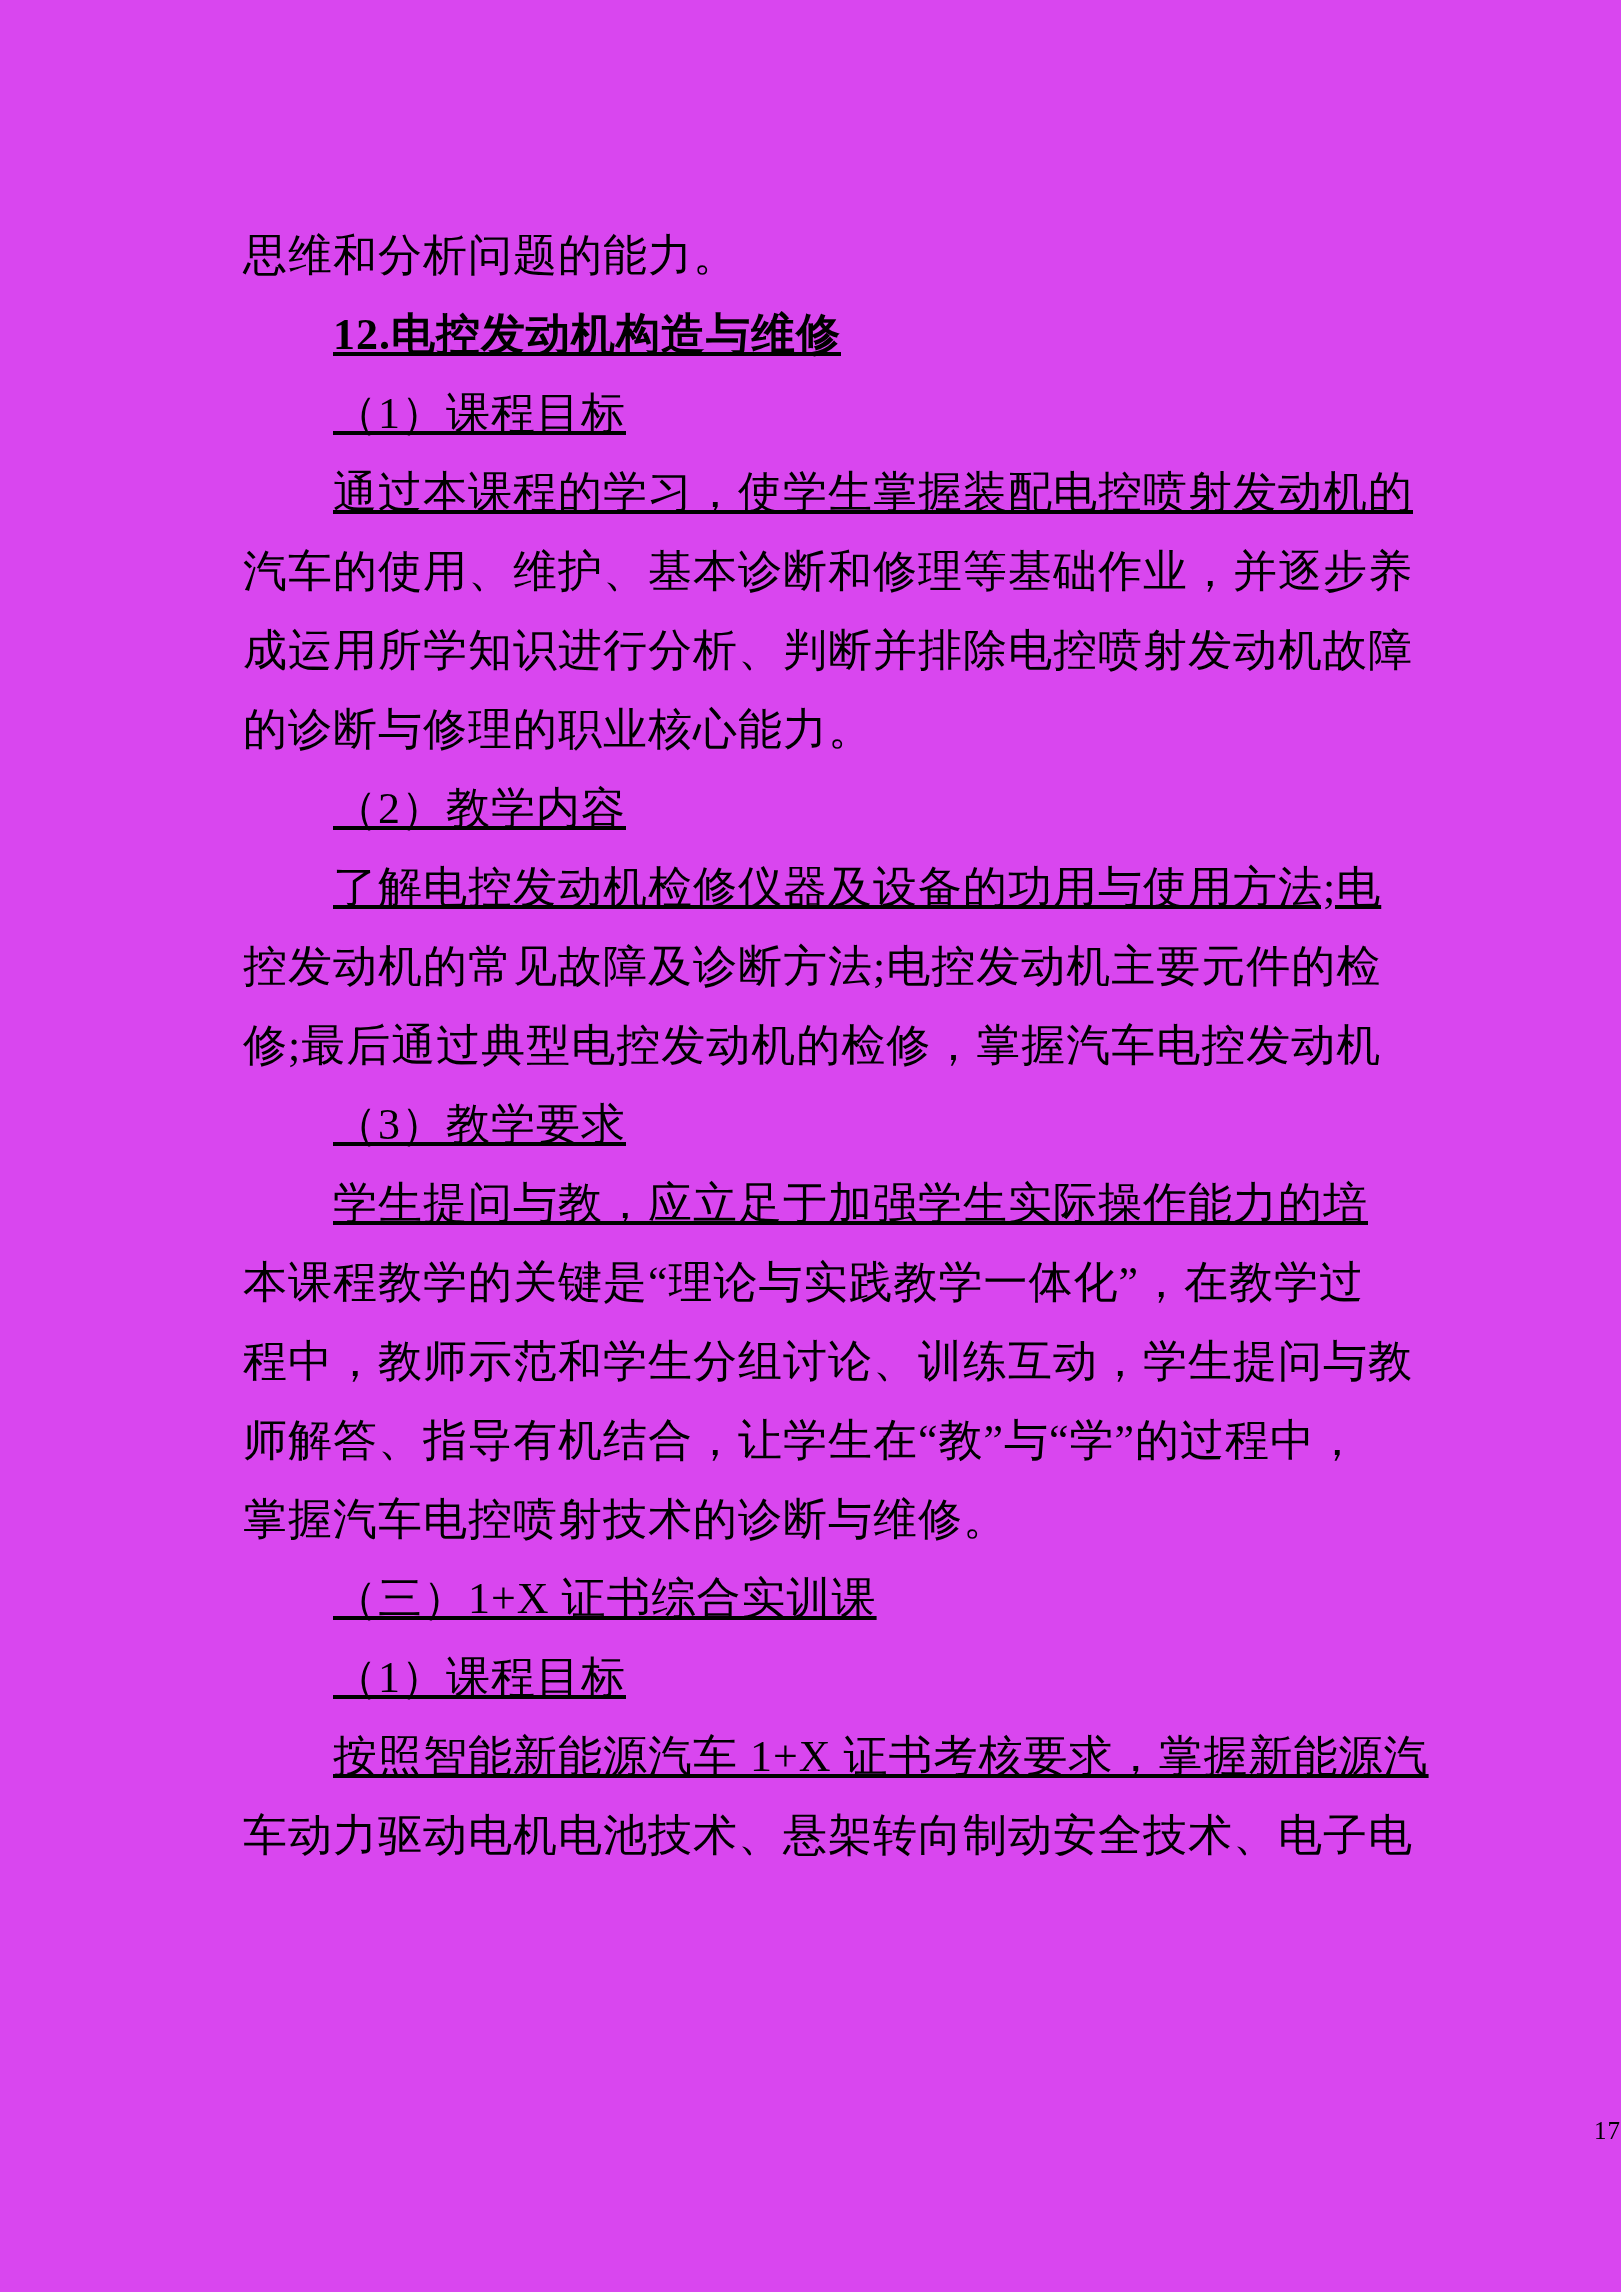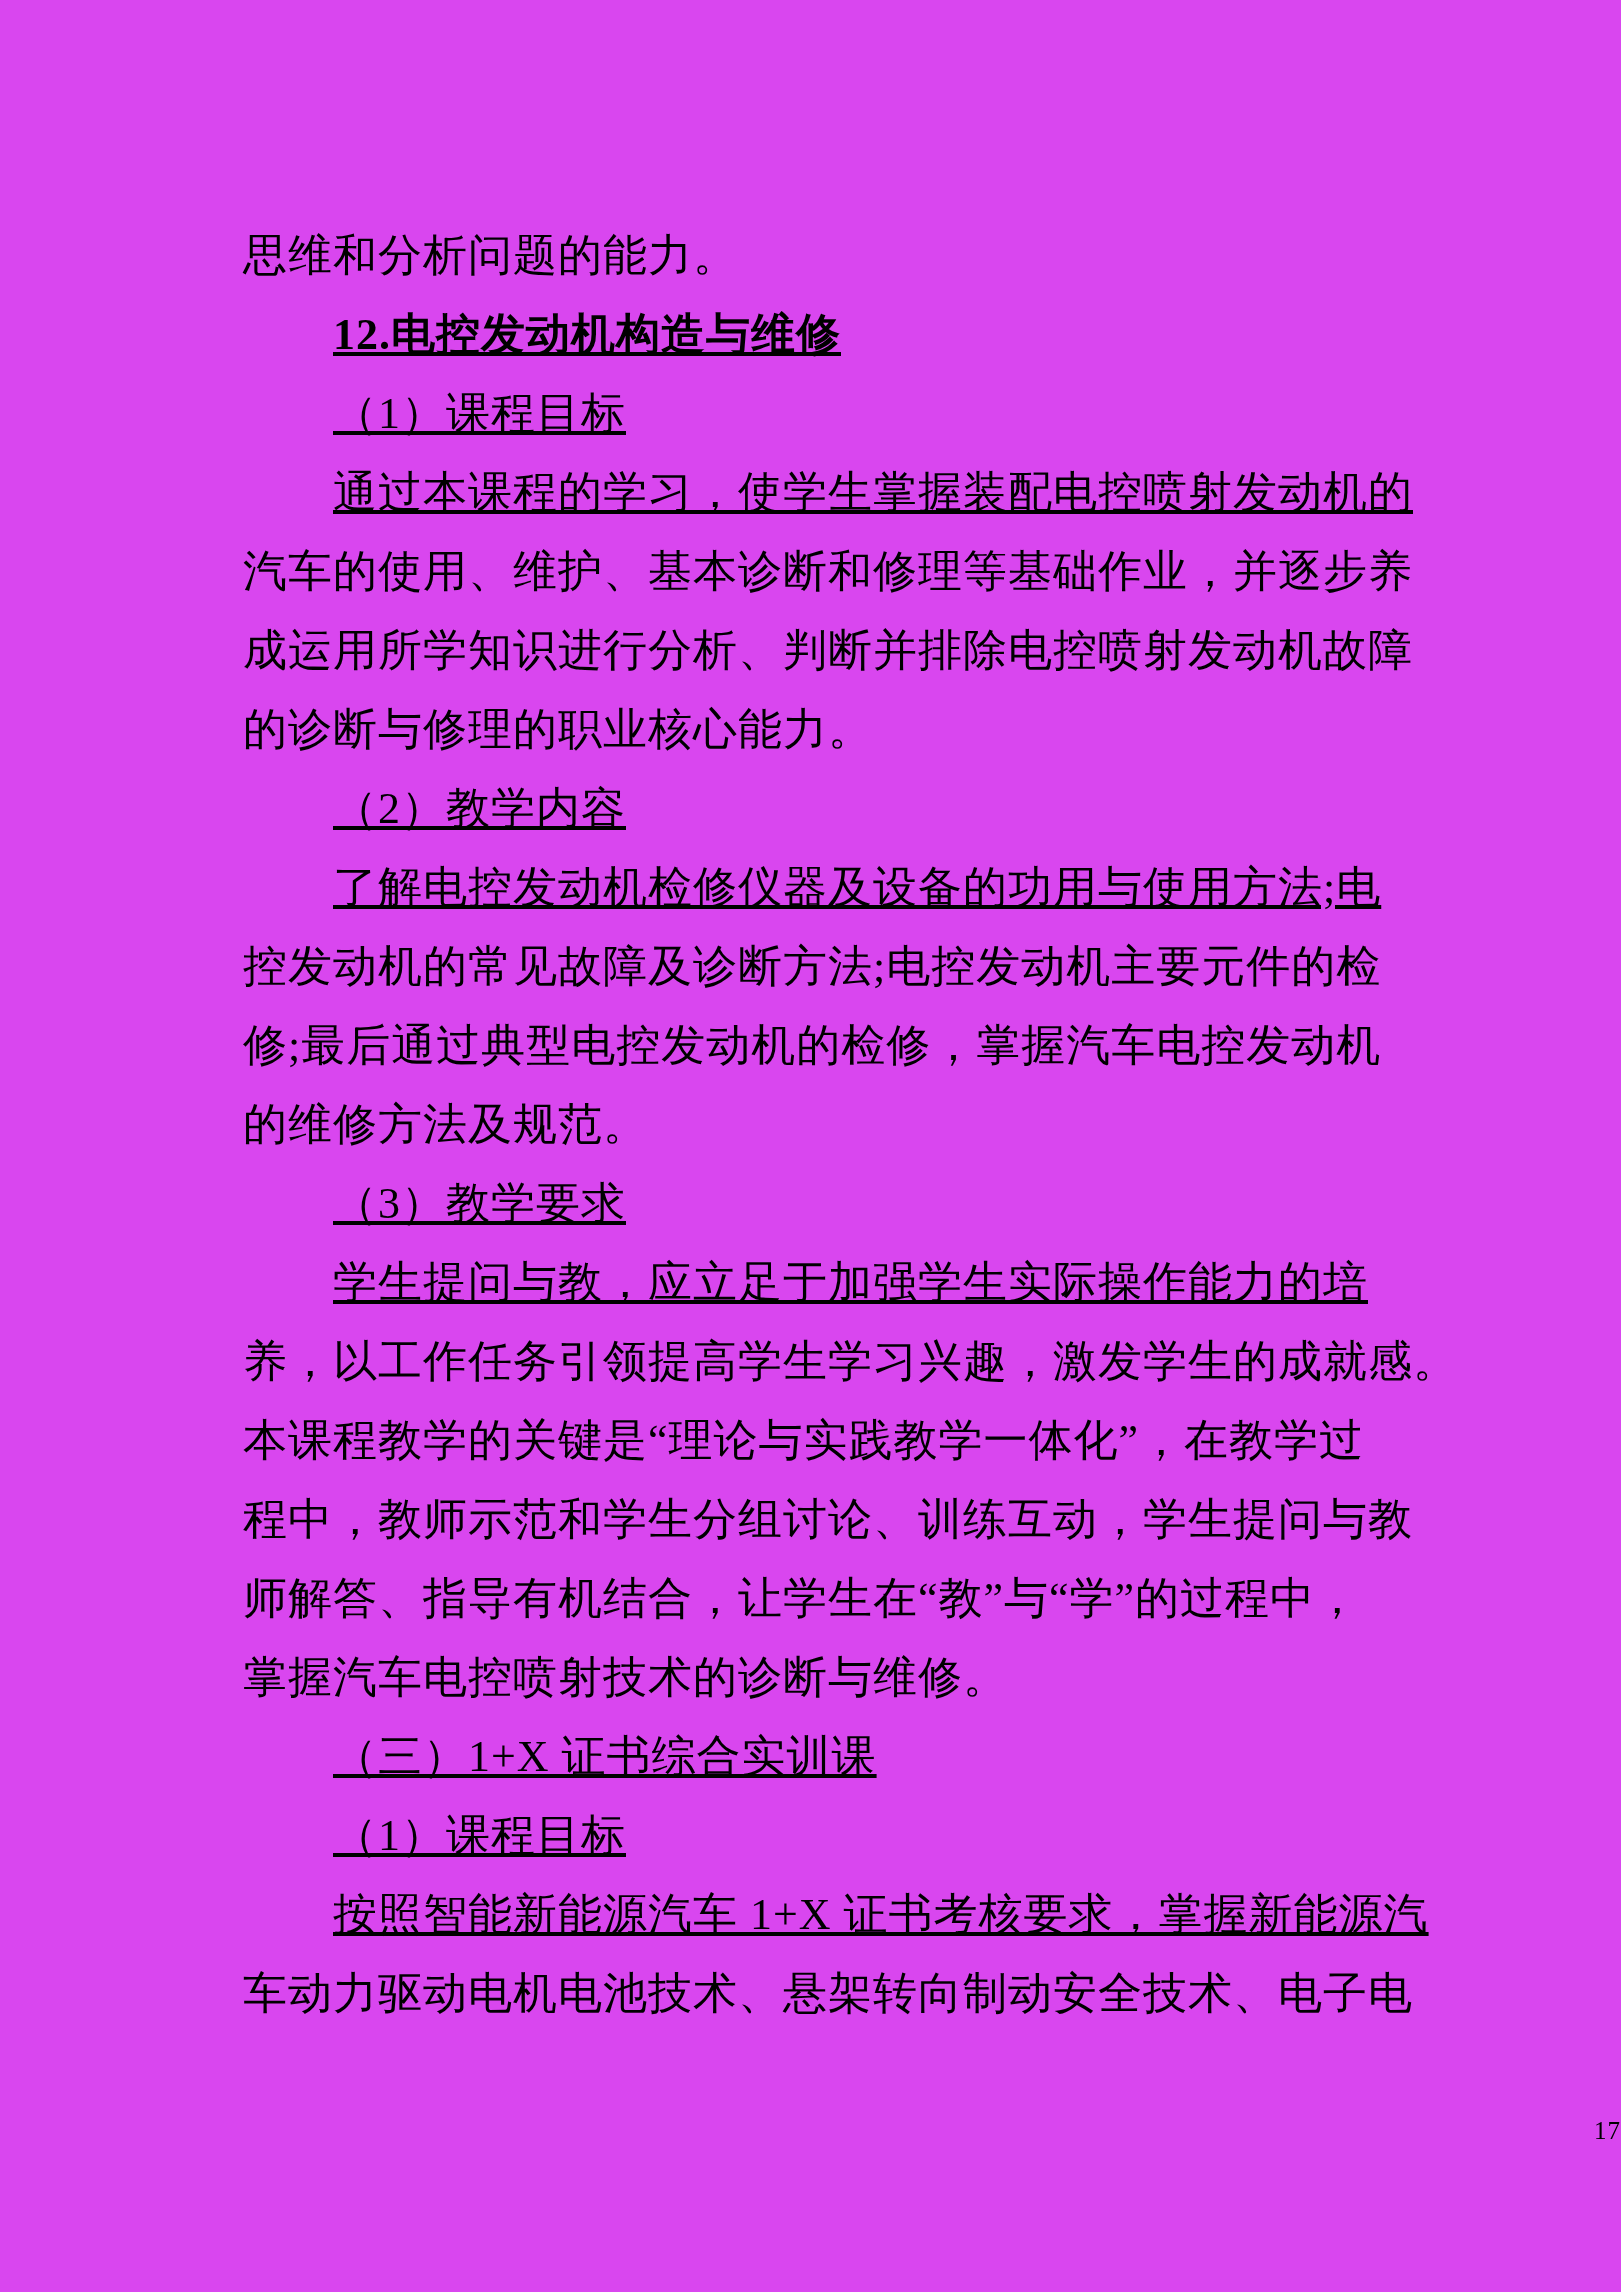--- a/index.html
+++ b/index.html
@@ -58,24 +58,22 @@
       <div class="line indent-2 bold">12.电控发动机构造与维修</div>
       <div class="line indent-2">（1）课程目标</div>
       <div class="line indent-2">通过本课程的学习，使学生掌握装配电控喷射发动机的</div>
       <div class="line">汽车的使用、维护、基本诊断和修理等基础作业，并逐步养</div>
       <div class="line">成运用所学知识进行分析、判断并排除电控喷射发动机故障</div>
       <div class="line">的诊断与修理的职业核心能力。</div>
       <div class="line indent-2">（2）教学内容</div>
       <div class="line indent-2">了解电控发动机检修仪器及设备的功用与使用方法;电</div>
       <div class="line">控发动机的常见故障及诊断方法;电控发动机主要元件的检</div>
       <div class="line">修;最后通过典型电控发动机的检修，掌握汽车电控发动机</div>
-      <div class="line">的维修方法及规范。</div>
       <div class="line indent-2">（3）教学要求</div>
       <div class="line indent-2">学生提问与教，应立足于加强学生实际操作能力的培</div>
-      <div class="line">养，以工作任务引领提高学生学习兴趣，激发学生的成就感。</div>
       <div class="line">本课程教学的关键是“理论与实践教学一体化”，在教学过</div>
       <div class="line">程中，教师示范和学生分组讨论、训练互动，学生提问与教</div>
       <div class="line">师解答、指导有机结合，让学生在“教”与“学”的过程中，</div>
       <div class="line">掌握汽车电控喷射技术的诊断与维修。</div>
       <div class="line indent-2">（三）1+X 证书综合实训课</div>
       <div class="line indent-2">（1）课程目标</div>
       <div class="line indent-2">按照智能新能源汽车 1+X 证书考核要求，掌握新能源汽</div>
       <div class="line">车动力驱动电机电池技术、悬架转向制动安全技术、电子电</div>
     </div>
   <div class="page-number">17</div>

